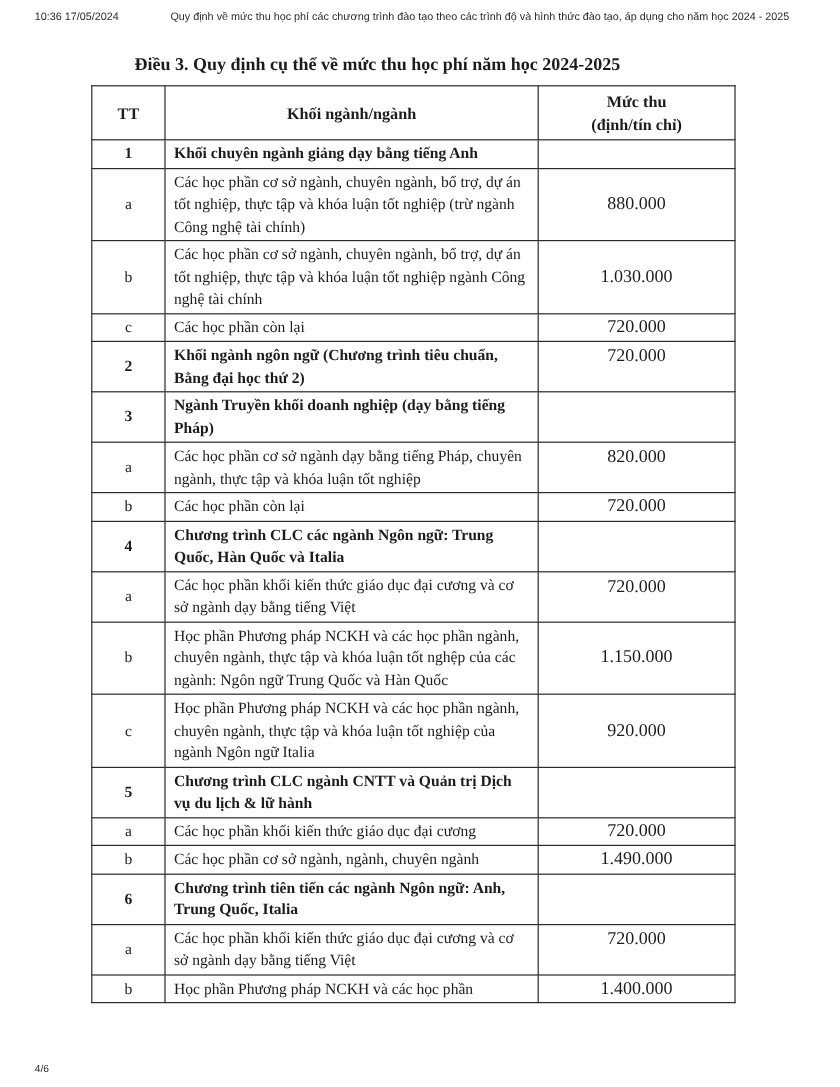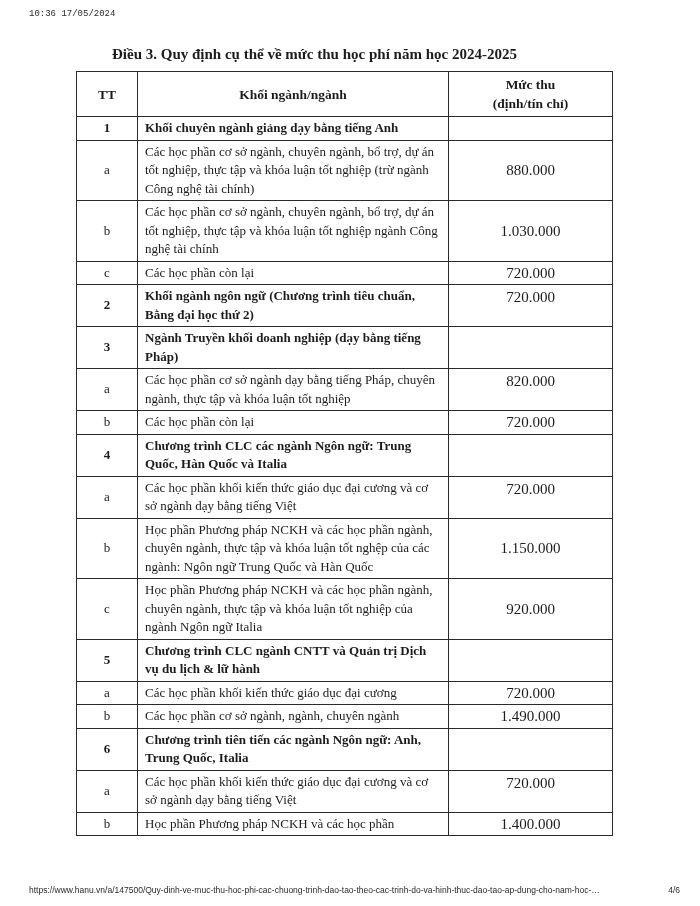--- a/index.html
+++ b/index.html
@@ -11,21 +11,21 @@
     overflow: hidden;
     font-family: "Liberation Serif", serif;
     color: #1c1c1c;
   }
 
   
   .print-header {
     position: absolute;
     top: 9px; left: 0; right: 0;
     height: 14px;
-    font-family: Liberation Mono, monospace;
+    font-family: Liberation Sans, sans-serif;
     font-size: 9px;
     color: #2b2b2b;
   }
   .ph-time  { position: absolute; left: 29px; top: 0; white-space: nowrap; }
   .ph-title { position: absolute; left: 142px; top: 0; white-space: nowrap; }
 
   
   .doc { position: absolute; top: 44px; left: 0; width: 683px; }
   .heading {
     margin: 0 0 7px 112px;
@@ -100,20 +100,21 @@
     color: #2b2b2b;
   }
   .pf-url  { white-space: nowrap; overflow: hidden; max-width: 625px; }
   .pf-page { white-space: nowrap; }
 </style>
 </head>
 <body>
 
 <div class="print-header">
   <span class="ph-time">10:36 17/05/2024</span>
+  <span class="ph-title">Quy định về mức thu học phí các chương trình đào tạo theo các trình độ và hình thức đào tạo, áp dụng cho năm học 2024 - 2025</span>
 </div>
 
 <div class="doc">
   <div class="heading">Điều 3. Quy định cụ thể về mức thu học phí năm học 2024-2025</div>
 
   <table class="fee-table">
     <thead>
       <tr>
         <th class="col-tt">TT</th>
         <th class="col-name">Khối ngành/ngành</th>
@@ -212,15 +213,14 @@
         <tr>
           <td class="cell-tt">b</td>
           <td class="cell-name">Học phần Phương pháp NCKH và các học phần</td>
           <td class="cell-amount">1.400.000</td>
         </tr>
       </tbody>
   </table>
 </div>
 
 <div class="print-footer">
-  <span class="pf-url">https://www.hanu.vn/a/147500/Quy-dinh-ve-muc-thu-hoc-phi-cac-chuong-trinh-dao-tao-theo-cac-trinh-do-va-hinh-thuc-dao-tao-ap-dung-cho-nam-hoc-…</span>
   <span class="pf-page">4/6</span>
 </div>
 
 </body></html>

